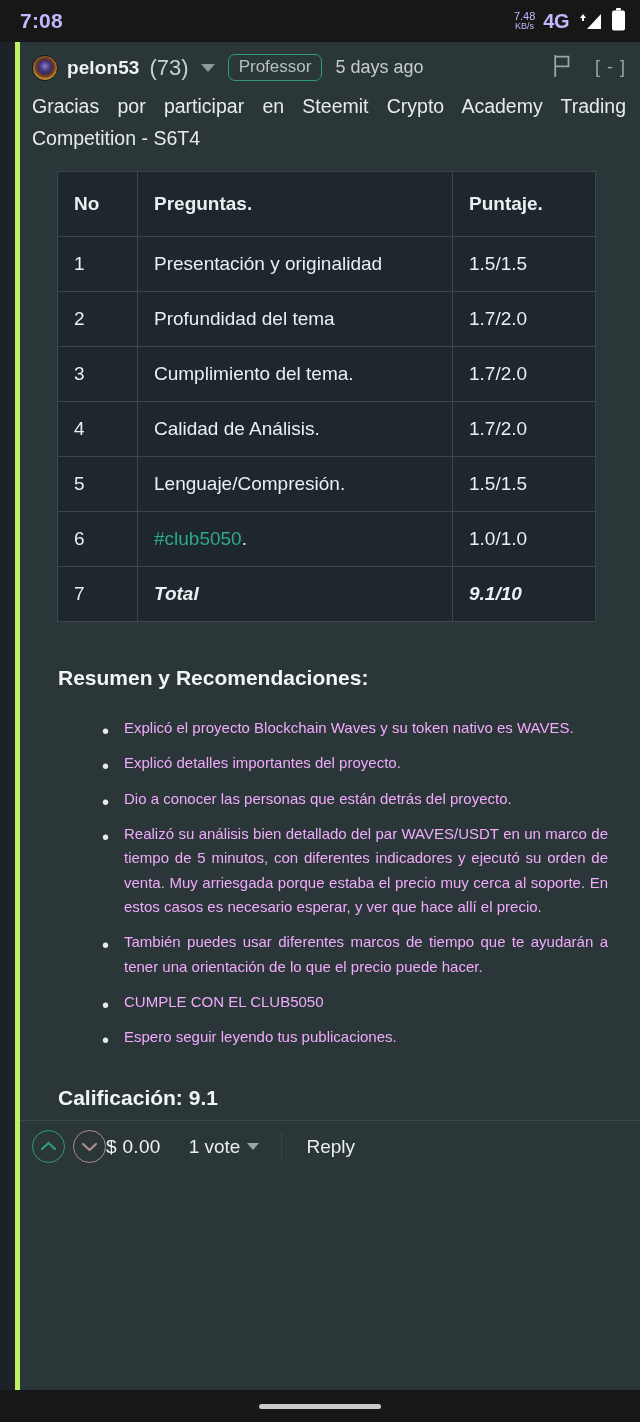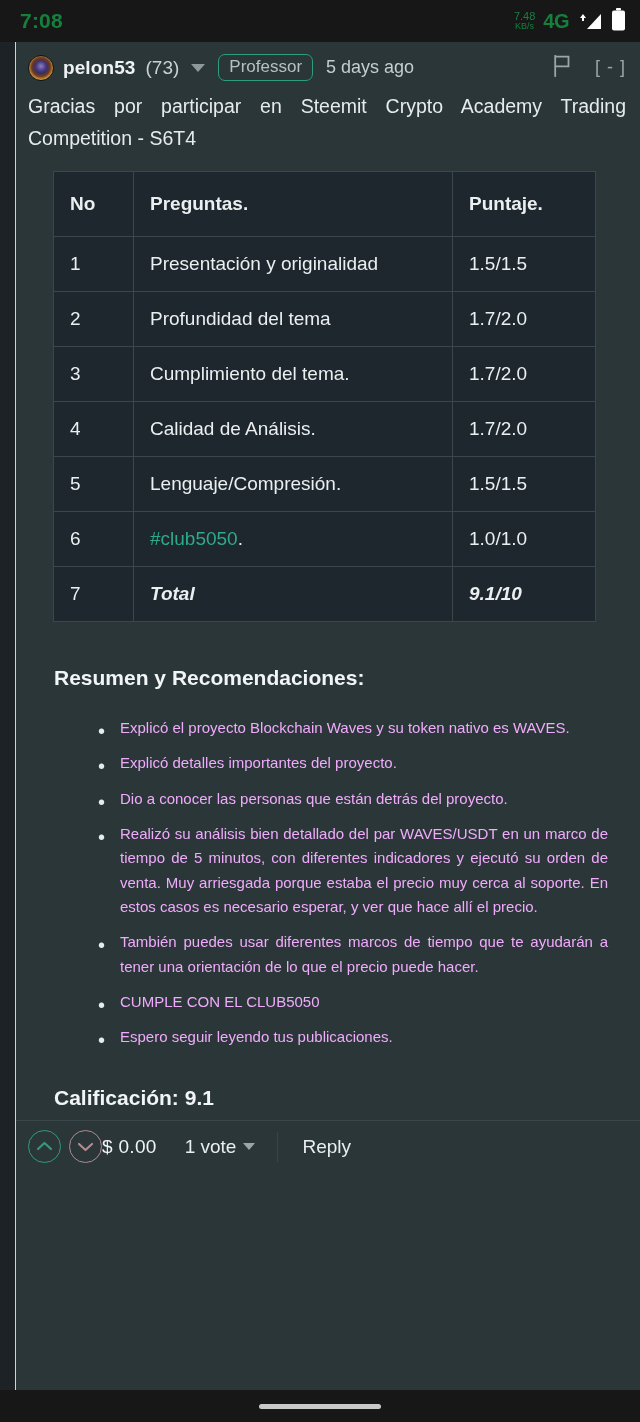--- a/index.html
+++ b/index.html
@@ -6,59 +6,59 @@
   html, body {
     width:640px; height:1422px;
     background:#1b2025;
     font-family:"Liberation Sans", sans-serif;
     overflow:hidden;
   }
   .screen { width:640px; height:1422px; position:relative; display:flex; flex-direction:column; background:#1b2025; }
 
   
   .statusbar {
-    height:42px; background:#171717; color:#15803d;
+    height:42px; background:#171717; color:#c4b5fd;
     display:flex; align-items:center; justify-content:space-between;
     padding:0 14px 0 20px; flex:none;
   }
   .sb-time { font-size:21px; font-weight:700; letter-spacing:.2px; }
   .sb-right { display:flex; align-items:center; gap:8px; }
   .sb-speed { display:flex; flex-direction:column; align-items:center; line-height:1.02; font-weight:400; }
   .sb-speed .v { font-size:11px; }
   .sb-speed .u { font-size:9px; }
   .sb-net { font-size:20px; font-weight:700; letter-spacing:-.5px; }
   .sb-signal { display:flex; align-items:flex-end; gap:1px; }
   .sb-batt { display:block; }
 
   
   .rail { width:15px; background:#1d2227; flex:none; }
   .card-wrap { flex:1; display:flex; min-height:0; }
   .card {
-    flex:1; background:#2b3639; border-left:1px solid #bef264;
+    flex:1; background:#2b3639; border-left:5px solid #bef264;
     display:flex; flex-direction:column; min-width:0;
   }
 
   
   .c-head {
     display:flex; align-items:center; gap:9px;
     padding:12px 14px 10px 12px;
   }
   .avatar {
     width:26px; height:26px; border-radius:50%; flex:none;
     background:
       radial-gradient(circle at 50% 46%, #2d2352 0%, #3b2d63 30%, #6b3a25 52%, #b8802f 66%, #e0ab4a 78%, #8a5f26 94%, #3a2a16 100%);
     border:1px solid #10151a; position:relative; overflow:hidden;
   }
   .avatar::after {
     content:""; position:absolute; left:26%; top:24%; width:48%; height:52%;
     border-radius:50% 50% 45% 45%;
     background:radial-gradient(circle at 50% 40%, #8e7fc4 0%, #4b3f86 45%, #241c3f 100%);
   }
   .uname { font-size:19px; font-weight:700; color:#eef2f3; letter-spacing:.1px; }
-  .urep  { font-size:19px; color:#c9d2d4; margin-left:1px; }
+  .urep  { font-size:22px; color:#c9d2d4; margin-left:1px; }
   .caret-dn {
     width:0; height:0; border-left:7px solid transparent; border-right:7px solid transparent;
     border-top:8px solid #8d9a9d; margin-left:3px; flex:none;
   }
   .badge {
     border:1px solid #2e9c7d; border-radius:7px; color:#b6c0c2;
     font-size:17px; padding:2px 10px 3px; white-space:nowrap; margin-left:4px;
   }
   .c-age { font-size:18px; color:#c4cdcf; white-space:nowrap; margin-left:4px; }
   .c-head-sp { flex:1; }

